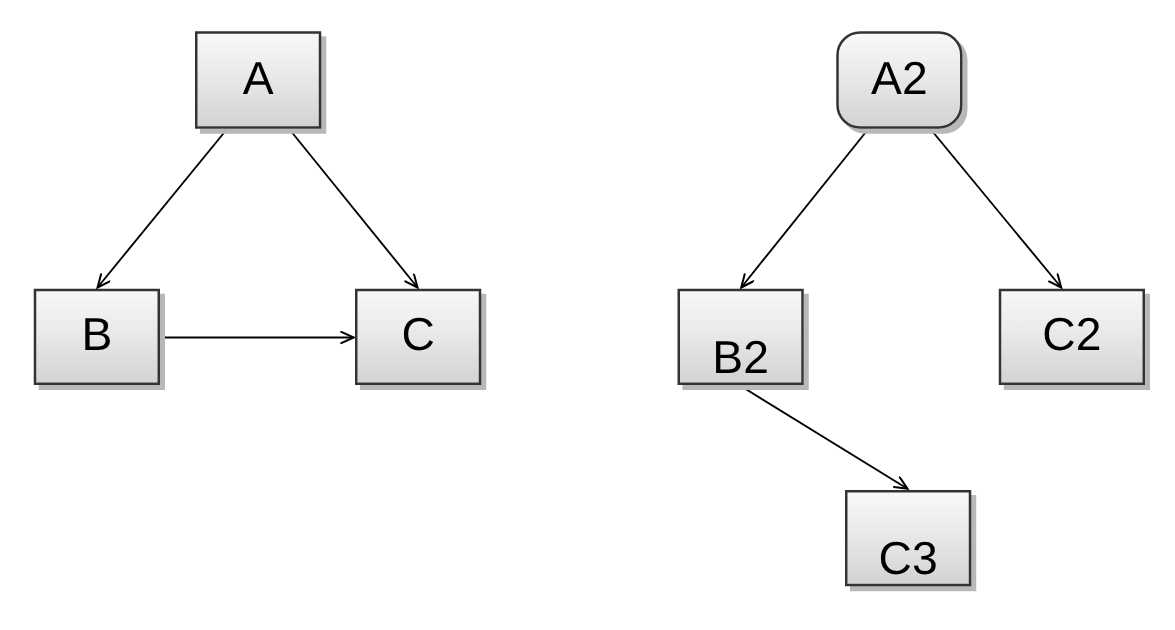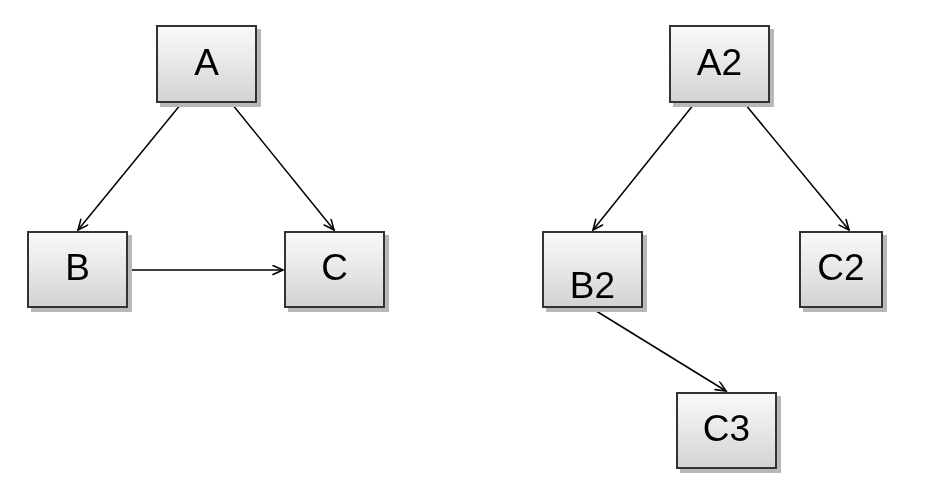--- a/index.html
+++ b/index.html
@@ -65,25 +65,25 @@
     </svg>
 <div class="node" style="left: 156px; top: 25px; width: 101px; height: 78px;">
       <span class="node-label">A</span>
     </div>
     <div class="node" style="left: 27px; top: 231px; width: 101px; height: 77px;">
       <span class="node-label">B</span>
     </div>
     <div class="node" style="left: 284px; top: 231px; width: 101px; height: 77px;">
       <span class="node-label">C</span>
     </div>
-    <div class="node" style="left: 669px; top: 25px; width: 101px; height: 78px;">
+    <div class="node" style="left: 669px; top: 25px; width: 101px; height: 78px; border-radius: 19px;">
       <span class="node-label">A2</span>
     </div>
     <div class="node" style="left: 542px; top: 231px; width: 101px; height: 77px; align-items: flex-end;">
       <span class="node-label">B2</span>
     </div>
-    <div class="node" style="left: 799px; top: 231px; width: 84px; height: 77px;">
+    <div class="node" style="left: 799px; top: 231px; width: 117px; height: 77px;">
       <span class="node-label">C2</span>
     </div>
-    <div class="node" style="left: 676px; top: 392px; width: 101px; height: 77px;">
+    <div class="node" style="left: 676px; top: 392px; width: 101px; height: 77px; align-items: flex-end;">
       <span class="node-label">C3</span>
     </div>
   </div>
 
 </body></html>

